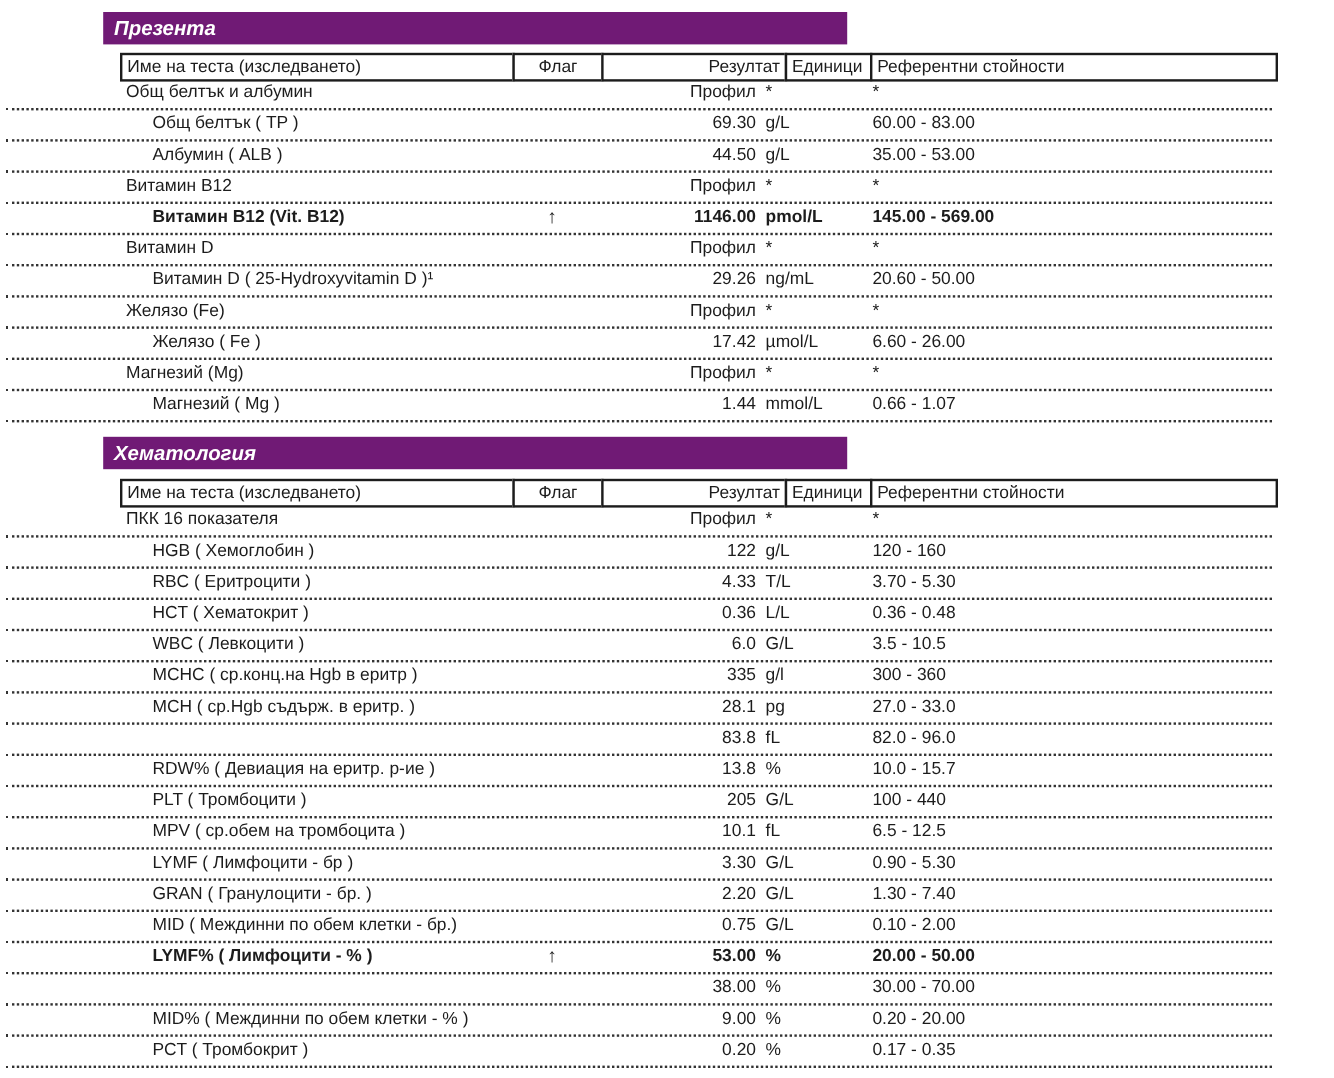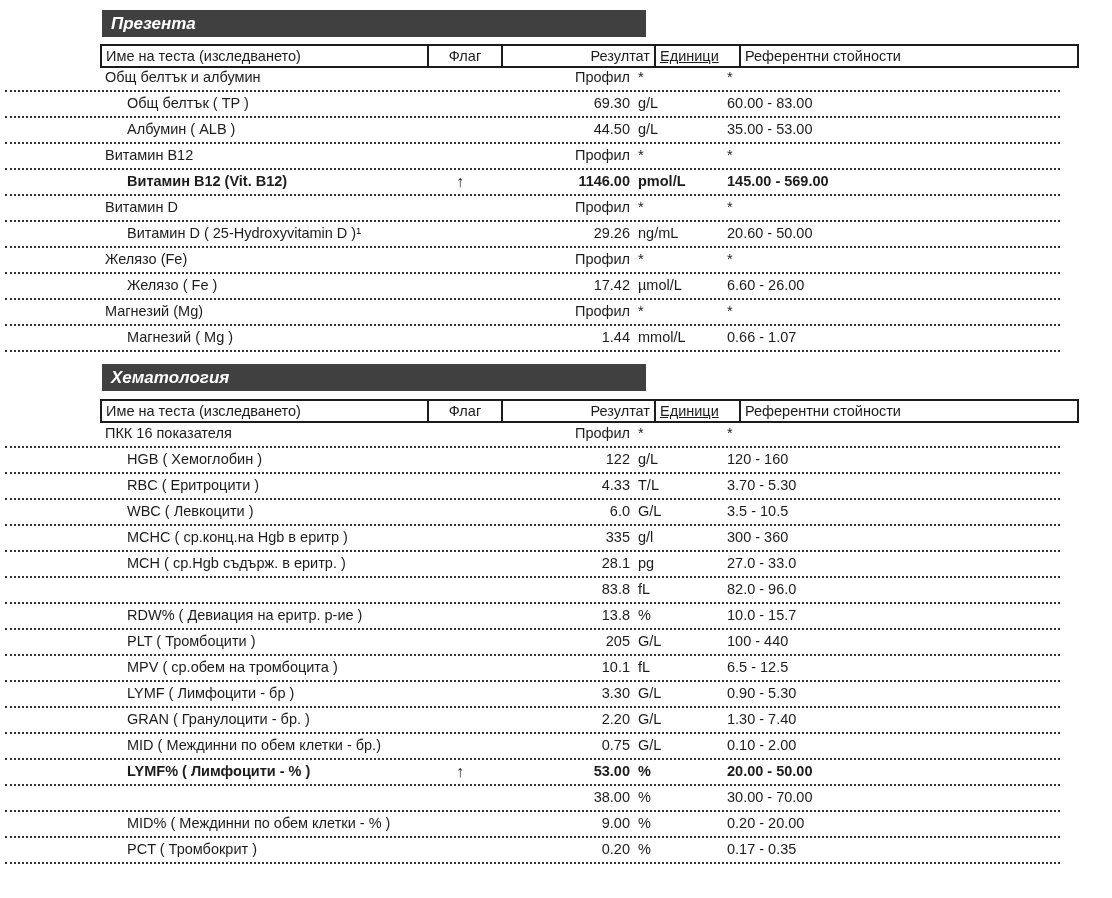--- a/index.html
+++ b/index.html
@@ -7,22 +7,22 @@
     width: 1112px; height: 898px;
     background: #ffffff;
     font-family: "Liberation Sans", sans-serif;
     color: #1c1c1c;
     overflow: hidden;
   }
   .page { position: relative; width: 1112px; height: 898px; background: #ffffff; }
 
   .section-bar {
     position: absolute;
-    left: 102px; width: 544px; height: 27px;
-    background: #404040;
+    left: 86px; width: 620px; height: 27px;
+    background: #701a75;
     color: #ffffff;
     font-weight: bold; font-style: italic;
     font-size: 17px; line-height: 27px;
     padding-left: 9px;
     box-sizing: border-box;
     white-space: nowrap;
   }
   #bar1 { top: 10px; }
   #bar2 { top: 364px; }
 
@@ -40,21 +40,21 @@
     font-size: 14.5px;
     line-height: 20px;
     padding: 0 4px;
     white-space: nowrap;
     overflow: hidden;
   }
   .th + .th { margin-left: -2px; }
   .th-name   { width: 329px; }
   .th-flag   { width: 76px;  text-align: center; }
   .th-result { width: 155px; text-align: right; }
-  .th-units  { width: 87px; text-decoration: underline;  }
+  .th-units  { width: 73px;  }
   .th-ref    { width: 340px; }
 
   .rows { position: absolute; left: 5px; width: 1055px; }
   #rows1 { top: 66px; }
   #rows2 { top: 422px; }
 
   .row {
     position: relative;
     height: 26px;
     border-bottom: 2px dotted #333333;
@@ -197,20 +197,27 @@
     <span class="ref">120 - 160</span>
   </div>
       <div class="row child">
     <span class="name">RBC ( Еритроцити )</span>
     <span class="flag"></span>
     <span class="result">4.33</span>
     <span class="unit">T/L</span>
     <span class="ref">3.70 - 5.30</span>
   </div>
       <div class="row child">
+    <span class="name">HCT ( Хематокрит )</span>
+    <span class="flag"></span>
+    <span class="result">0.36</span>
+    <span class="unit">L/L</span>
+    <span class="ref">0.36 - 0.48</span>
+  </div>
+      <div class="row child">
     <span class="name">WBC ( Левкоцити )</span>
     <span class="flag"></span>
     <span class="result">6.0</span>
     <span class="unit">G/L</span>
     <span class="ref">3.5 - 10.5</span>
   </div>
       <div class="row child">
     <span class="name">MCHC ( ср.конц.на Hgb в еритр )</span>
     <span class="flag"></span>
     <span class="result">335</span>

